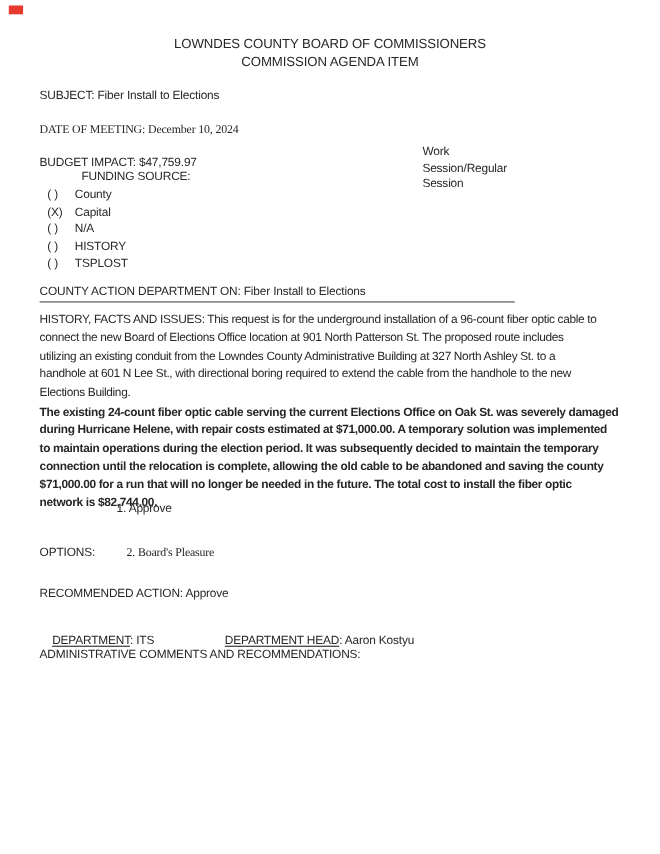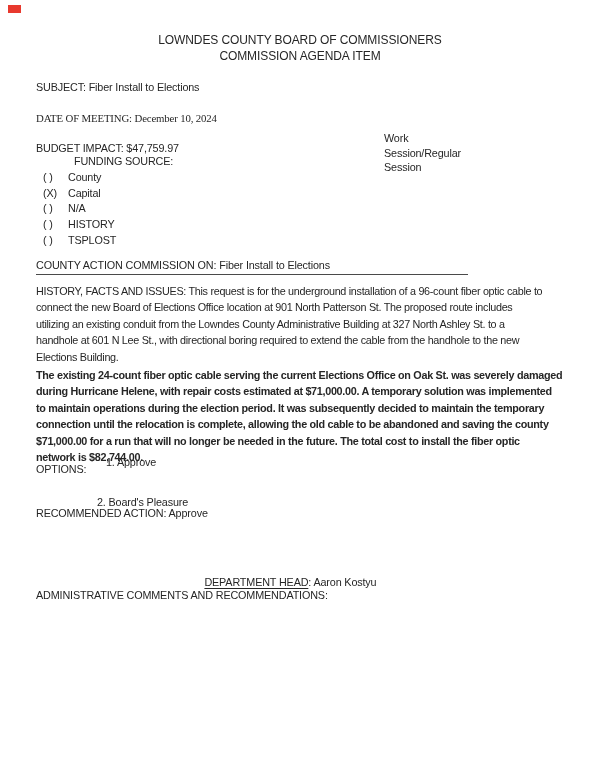--- a/index.html
+++ b/index.html
@@ -92,40 +92,43 @@
     <div class="funding-row">
       <span class="marker">( )</span>
       <span>HISTORY</span>
     </div>
     <div class="funding-row">
       <span class="marker">( )</span>
       <span>TSPLOST</span>
     </div>
   </div>
 
-  <div class="county-action">COUNTY ACTION COMMISSION ON: Fiber Install to Elections</div>
+  <div class="county-action">COUNTY ACTION DEPARTMENT ON: Fiber Install to Elections</div>
 
   <div class="para para-1">HISTORY, FACTS AND ISSUES: This request is for the underground installation of a 96-count fiber optic cable to
 connect the new Board of Elections Office location at 901 North Patterson St. The proposed route includes
 utilizing an existing conduit from the Lowndes County Administrative Building at 327 North Ashley St. to a
 handhole at 601 N Lee St., with directional boring required to extend the cable from the handhole to the new
 Elections Building.</div>
 
   <div class="para para-2">The existing 24-count fiber optic cable serving the current Elections Office on Oak St. was severely damaged
 during Hurricane Helene, with repair costs estimated at $71,000.00. A temporary solution was implemented
 to maintain operations during the election period. It was subsequently decided to maintain the temporary
 connection until the relocation is complete, allowing the old cable to be abandoned and saving the county
 $71,000.00 for a run that will no longer be needed in the future. The total cost to install the fiber optic
 network is $82,744.00.</div>
 
-  <div class="abs" style="left:36px; top:463px;">OPTIONS:</div>
+  <div class="abs" style="left:36px; top:496px;">OPTIONS:</div>
   <div class="abs" style="left:88px; top:456px;margin-left:18px;">1. Approve</div>
-  <div class="abs" style="left:97px; top:496px;">2. Board's Pleasure</div>
+  <div class="abs" style="left:115px; top:496px;font-family:Liberation Serif, serif;">2. Board's Pleasure</div>
 
-  <div class="abs" style="left:36px; top:507px;">RECOMMENDED ACTION: Approve</div>
+  <div class="abs" style="left:36px; top:534px;">RECOMMENDED ACTION: Approve</div>
 
+  <div class="abs" style="left:36px; top:563px;">
+    <span class="u">DEPARTMENT</span><span>: ITS</span>
+  </div>
   <div class="abs" style="left:193px; top:563px;">
     <span class="u">DEPARTMENT HEAD</span><span>: Aaron Kostyu</span>
   </div>
 
   <div class="abs" style="left:36px; top:589px;">ADMINISTRATIVE COMMENTS AND RECOMMENDATIONS:</div>
 
 </div>
 
 </body></html>

